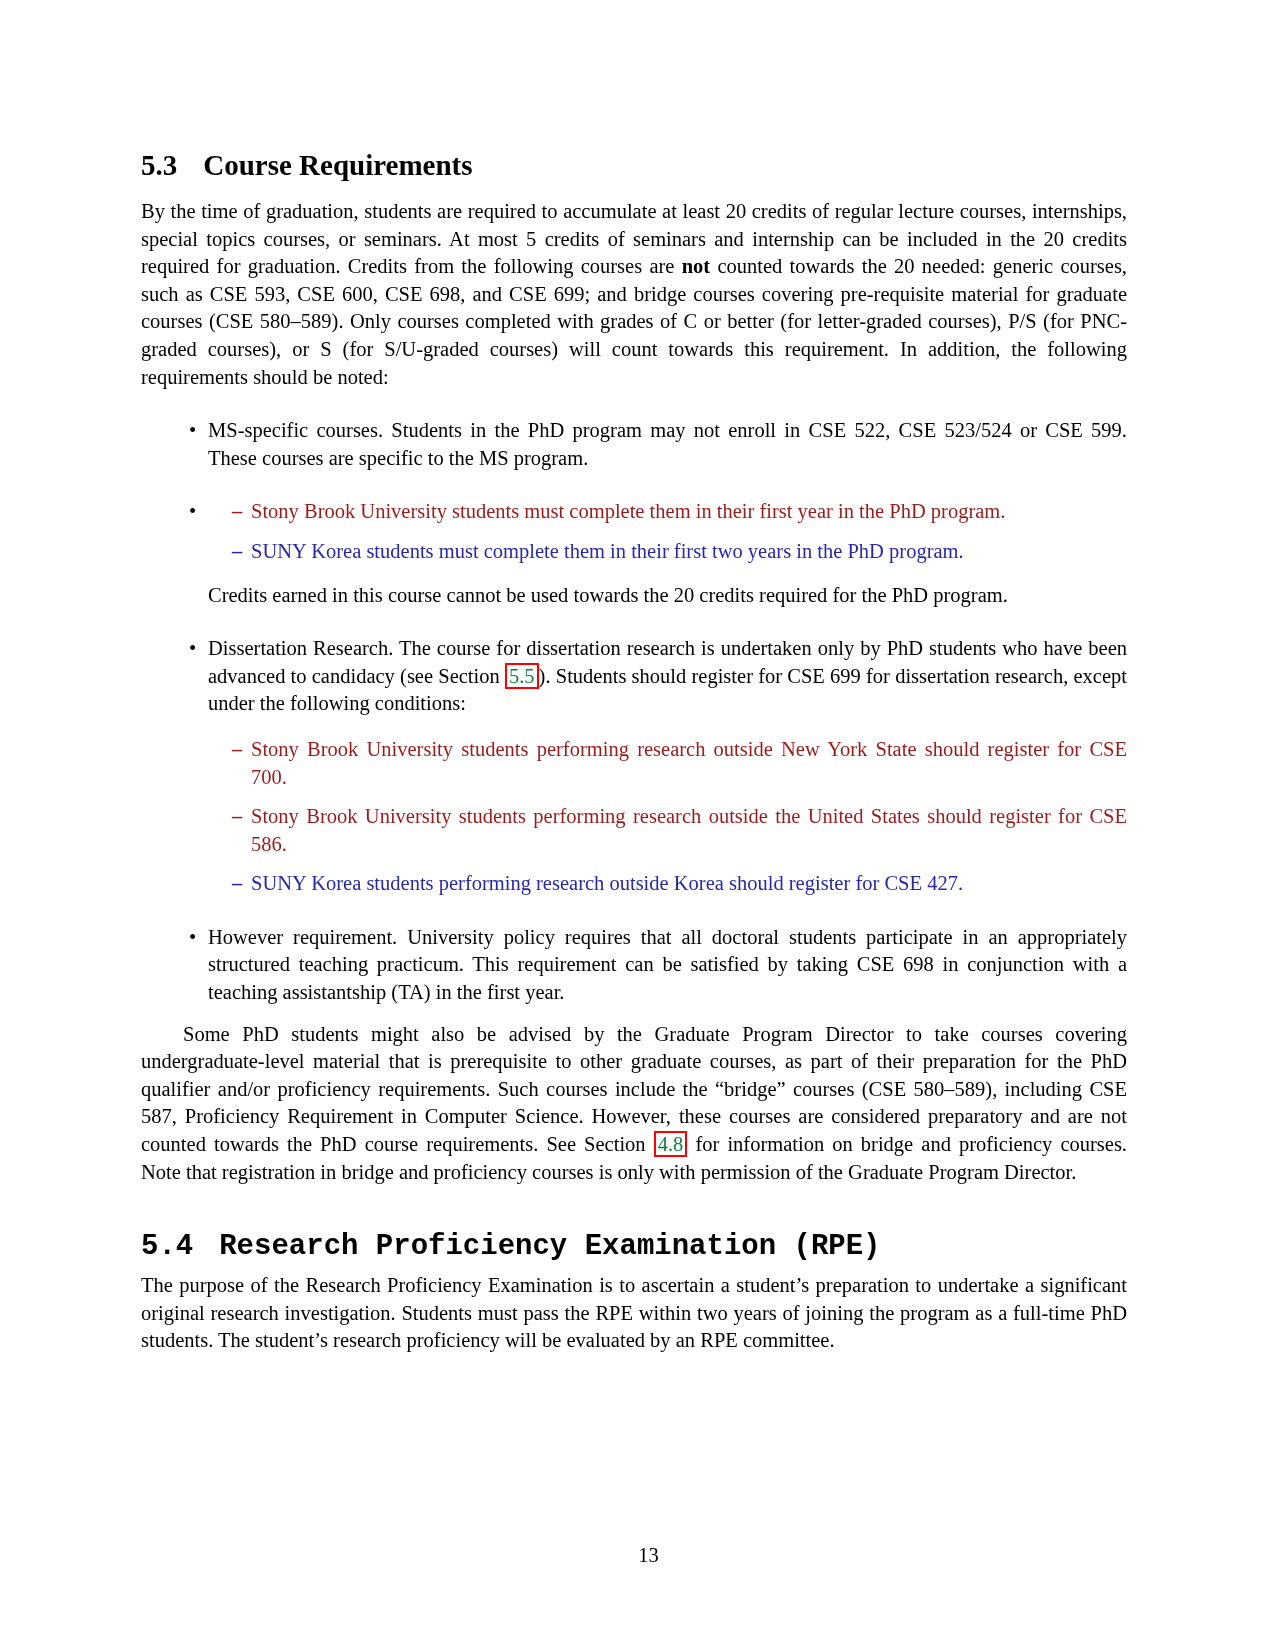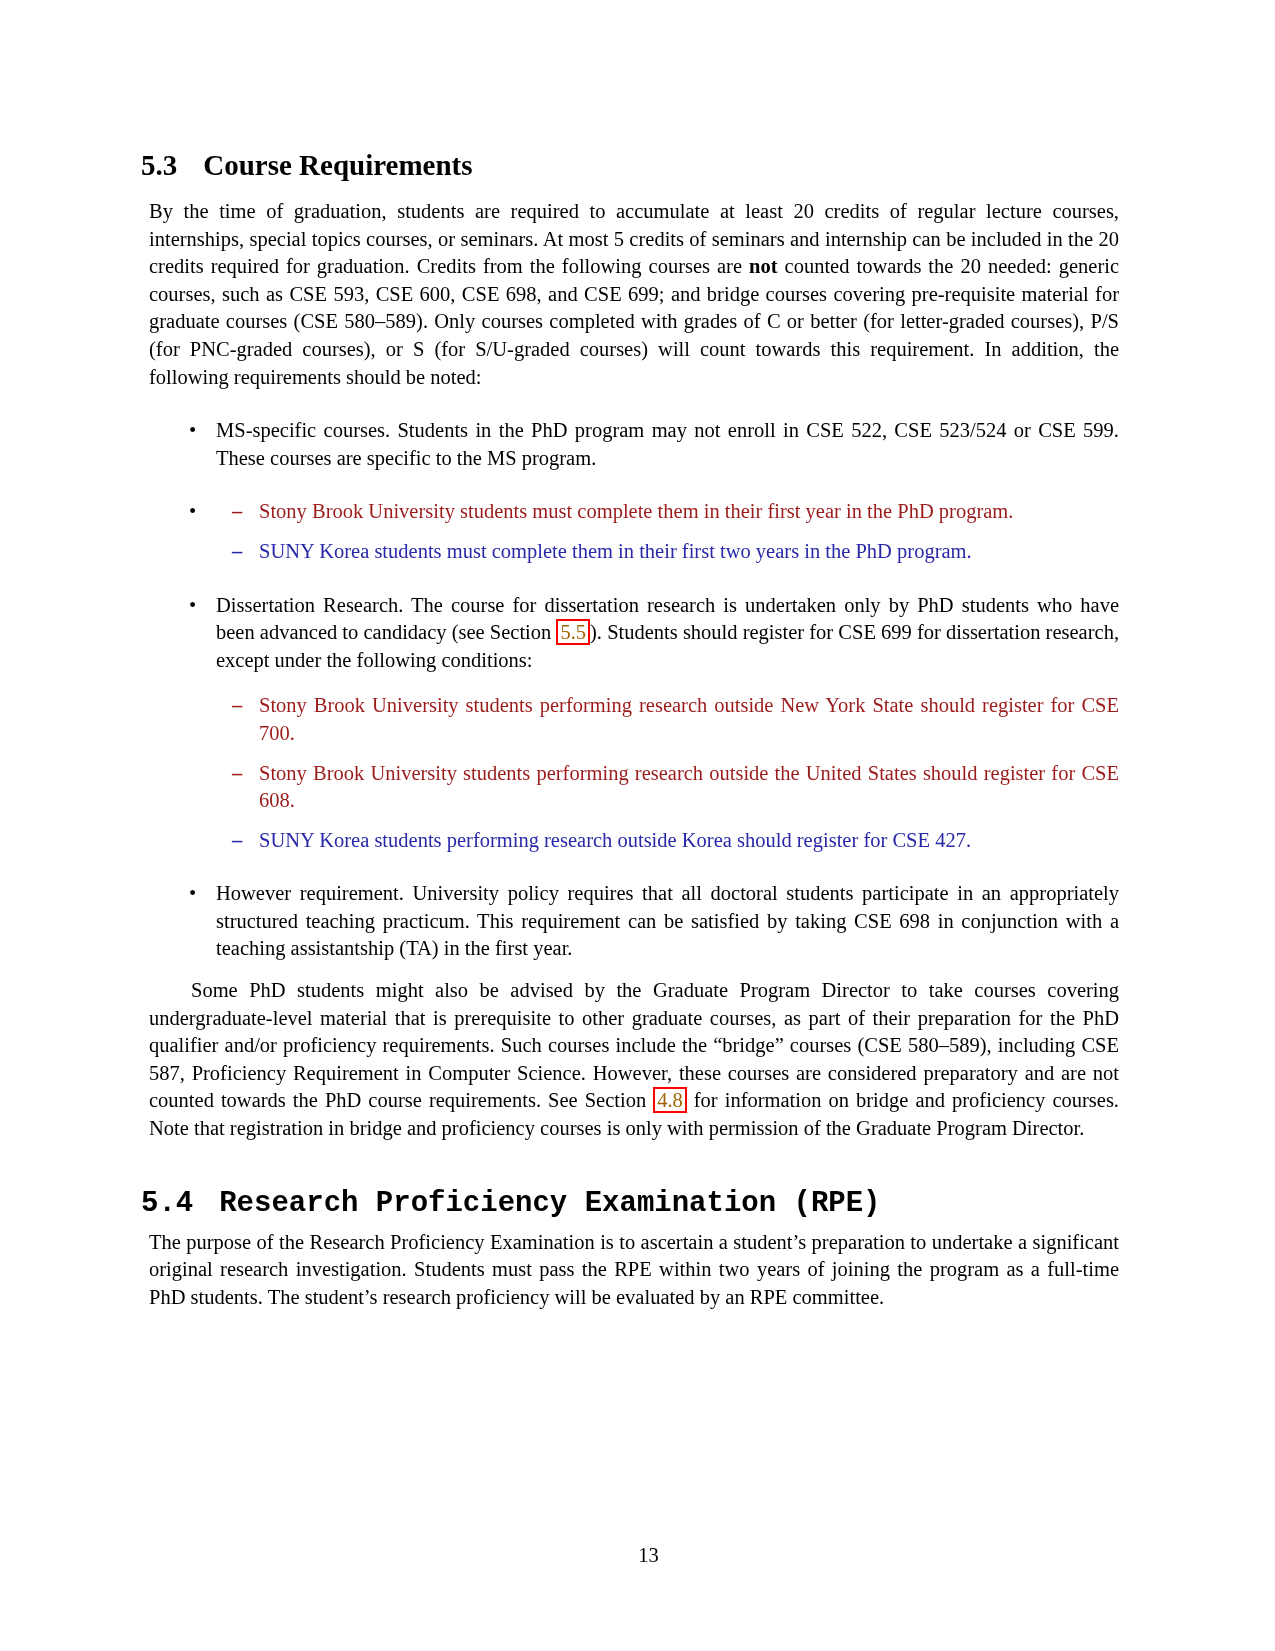--- a/index.html
+++ b/index.html
@@ -23,21 +23,21 @@
     font-size: 29px;
     line-height: 34px;
     font-weight: bold;
     margin: 0 0 16px 0;
   }
   h2.sec .sec-num { margin-right: 26px; }
   .para {
     font-size: 20.5px;
     line-height: 27.6px;
     text-align: justify;
-    margin: 8px;
+    margin: 0;
   }
   .list { margin: 0; }
   .item {
     position: relative;
     margin-top: 26px;
     padding-left: 67px;
   }
   .item > .marker {
     position: absolute;
     left: 48px;
@@ -58,21 +58,21 @@
     font-size: 20.5px;
     line-height: 27.6px;
     font-weight: bold;
   }
   .cont { margin-top: 16px; }
   .c-red  { color: #9B1B1B; }
   .c-blue { color: #2828A8; }
   .closing { margin-top: 14px; text-indent: 42px; }
   h2.sec54 { margin-top: 44px; margin-bottom: 8px; font-family: Liberation Mono, monospace; }
   .seclink {
-    color: #a16207;
+    color: #15803d;
     text-decoration: none;
     border: 2px solid #FF0000;
     padding: 0 2px;
     cursor: pointer;
   }
   .pageno {
     position: absolute;
     top: 1542px;
     left: 0;
     width: 1275px;
@@ -113,35 +113,36 @@
         <div class="sublist">
           <div class="subitem c-red">
             <span class="marker2">–</span>
             <p class="para">Stony Brook University students must complete them in their first year in the PhD program.</p>
           </div>
           <div class="subitem c-blue">
             <span class="marker2">–</span>
             <p class="para">SUNY Korea students must complete them in their first two years in the PhD program.</p>
           </div>
         </div>
+        <p class="para cont">Credits earned in this course cannot be used towards the 20 credits required for the PhD program.</p>
       </div>
 
       <div class="item">
         <span class="marker">•</span>
         <p class="para">
           <i>Dissertation Research</i><span>. The course for dissertation research is undertaken </span><i>only</i><span> by PhD students who have been advanced to candidacy (see Section </span><a class="seclink">5.5</a><span>). Students should register for CSE 699 for dissertation research, except under the following conditions:</span>
         </p>
         <div class="sublist">
           <div class="subitem c-red">
             <span class="marker2">–</span>
             <p class="para">Stony Brook University students performing research outside New York State should register for CSE 700.</p>
           </div>
           <div class="subitem c-red">
             <span class="marker2">–</span>
-            <p class="para">Stony Brook University students performing research outside the United States should register for CSE 608.</p>
+            <p class="para">Stony Brook University students performing research outside the United States should register for CSE 586.</p>
           </div>
           <div class="subitem c-blue">
             <span class="marker2">–</span>
             <p class="para">SUNY Korea students performing research outside Korea should register for CSE 427.</p>
           </div>
         </div>
       </div>
 
       <div class="item">
         <span class="marker">•</span>

